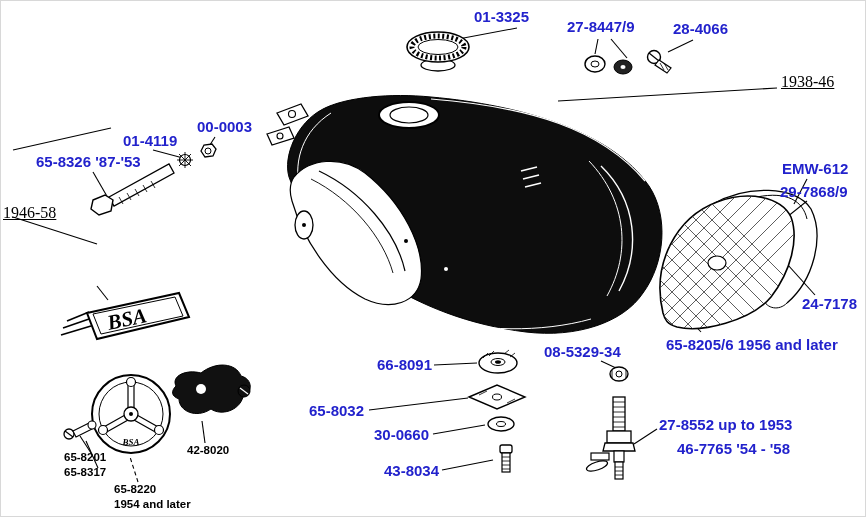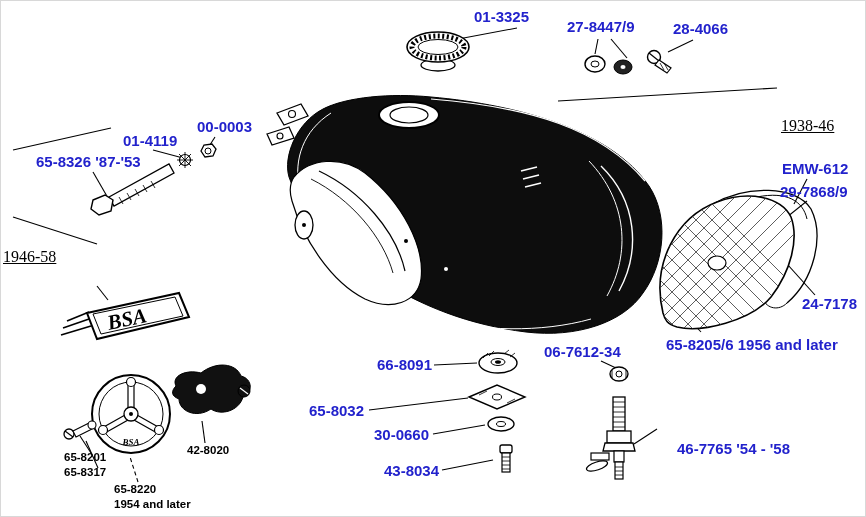--- a/index.html
+++ b/index.html
@@ -4,21 +4,21 @@
 <style>
   html,body{margin:0;padding:0;background:#fff;}
   .canvas{
     position:relative;width:866px;height:517px;background:#ffffff;
     border:1px solid #d8d8d8;box-sizing:border-box;overflow:hidden;
     font-family:"Liberation Sans",sans-serif;
   }
   .canvas svg{position:absolute;left:0;top:0;}
   .lbl{position:absolute;white-space:nowrap;line-height:1.1;}
   .label-blue{color:var(--blue,#2222cc);font-weight:bold;font-size:15px;font-family:"Liberation Sans",sans-serif;}
-  .label-serif{color:#000;font-size:16px;font-family:"Liberation Serif",serif;text-decoration:underline;margin-top:44px;}
+  .label-serif{color:#000;font-size:16px;font-family:"Liberation Serif",serif;text-decoration:underline;}
   .label-small{color:#000;font-weight:bold;font-size:11.5px;font-family:"Liberation Sans",sans-serif;}
 </style>
 </head>
 <body>
 
 <div class="canvas">
 
   <svg width="866" height="517" viewBox="0 0 866 517">
     <defs>
       <clipPath id="grilleClip">
@@ -255,24 +255,25 @@
   <div class="lbl label-serif" style="left:780px;top:72px">1938-46</div>
   <div class="lbl label-blue" style="left:196px;top:118px">00-0003</div>
   <div class="lbl label-blue" style="left:122px;top:132px">01-4119</div>
   <div class="lbl label-blue" style="left:35px;top:153px">65-8326 '87-'53</div>
   <div class="lbl label-serif" style="left:2px;top:203px">1946-58</div>
   <div class="lbl label-blue" style="left:781px;top:160px">EMW-612</div>
   <div class="lbl label-blue" style="left:779px;top:183px">29-7868/9</div>
   <div class="lbl label-blue" style="left:801px;top:295px">24-7178</div>
   <div class="lbl label-blue" style="left:665px;top:336px">65-8205/6 1956 and later</div>
   <div class="lbl label-blue" style="left:376px;top:356px">66-8091</div>
-  <div class="lbl label-blue" style="left:543px;top:343px">06-7612-34</div>
+  <div class="lbl label-blue" style="left:543px;top:343px">08-5329-34</div>
   <div class="lbl label-blue" style="left:308px;top:402px">65-8032</div>
   <div class="lbl label-blue" style="left:373px;top:426px">30-0660</div>
   <div class="lbl label-blue" style="left:383px;top:462px">43-8034</div>
+  <div class="lbl label-blue" style="left:658px;top:416px">27-8552 up to 1953</div>
   <div class="lbl label-blue" style="left:676px;top:440px">46-7765 '54 - '58</div>
   <div class="lbl label-small" style="left:63px;top:450px">65-8201</div>
   <div class="lbl label-small" style="left:63px;top:465px">65-8317</div>
   <div class="lbl label-small" style="left:113px;top:482px">65-8220</div>
   <div class="lbl label-small" style="left:113px;top:497px">1954 and later</div>
   <div class="lbl label-small" style="left:186px;top:443px">42-8020</div>
 
 </div>
 
 </body></html>

